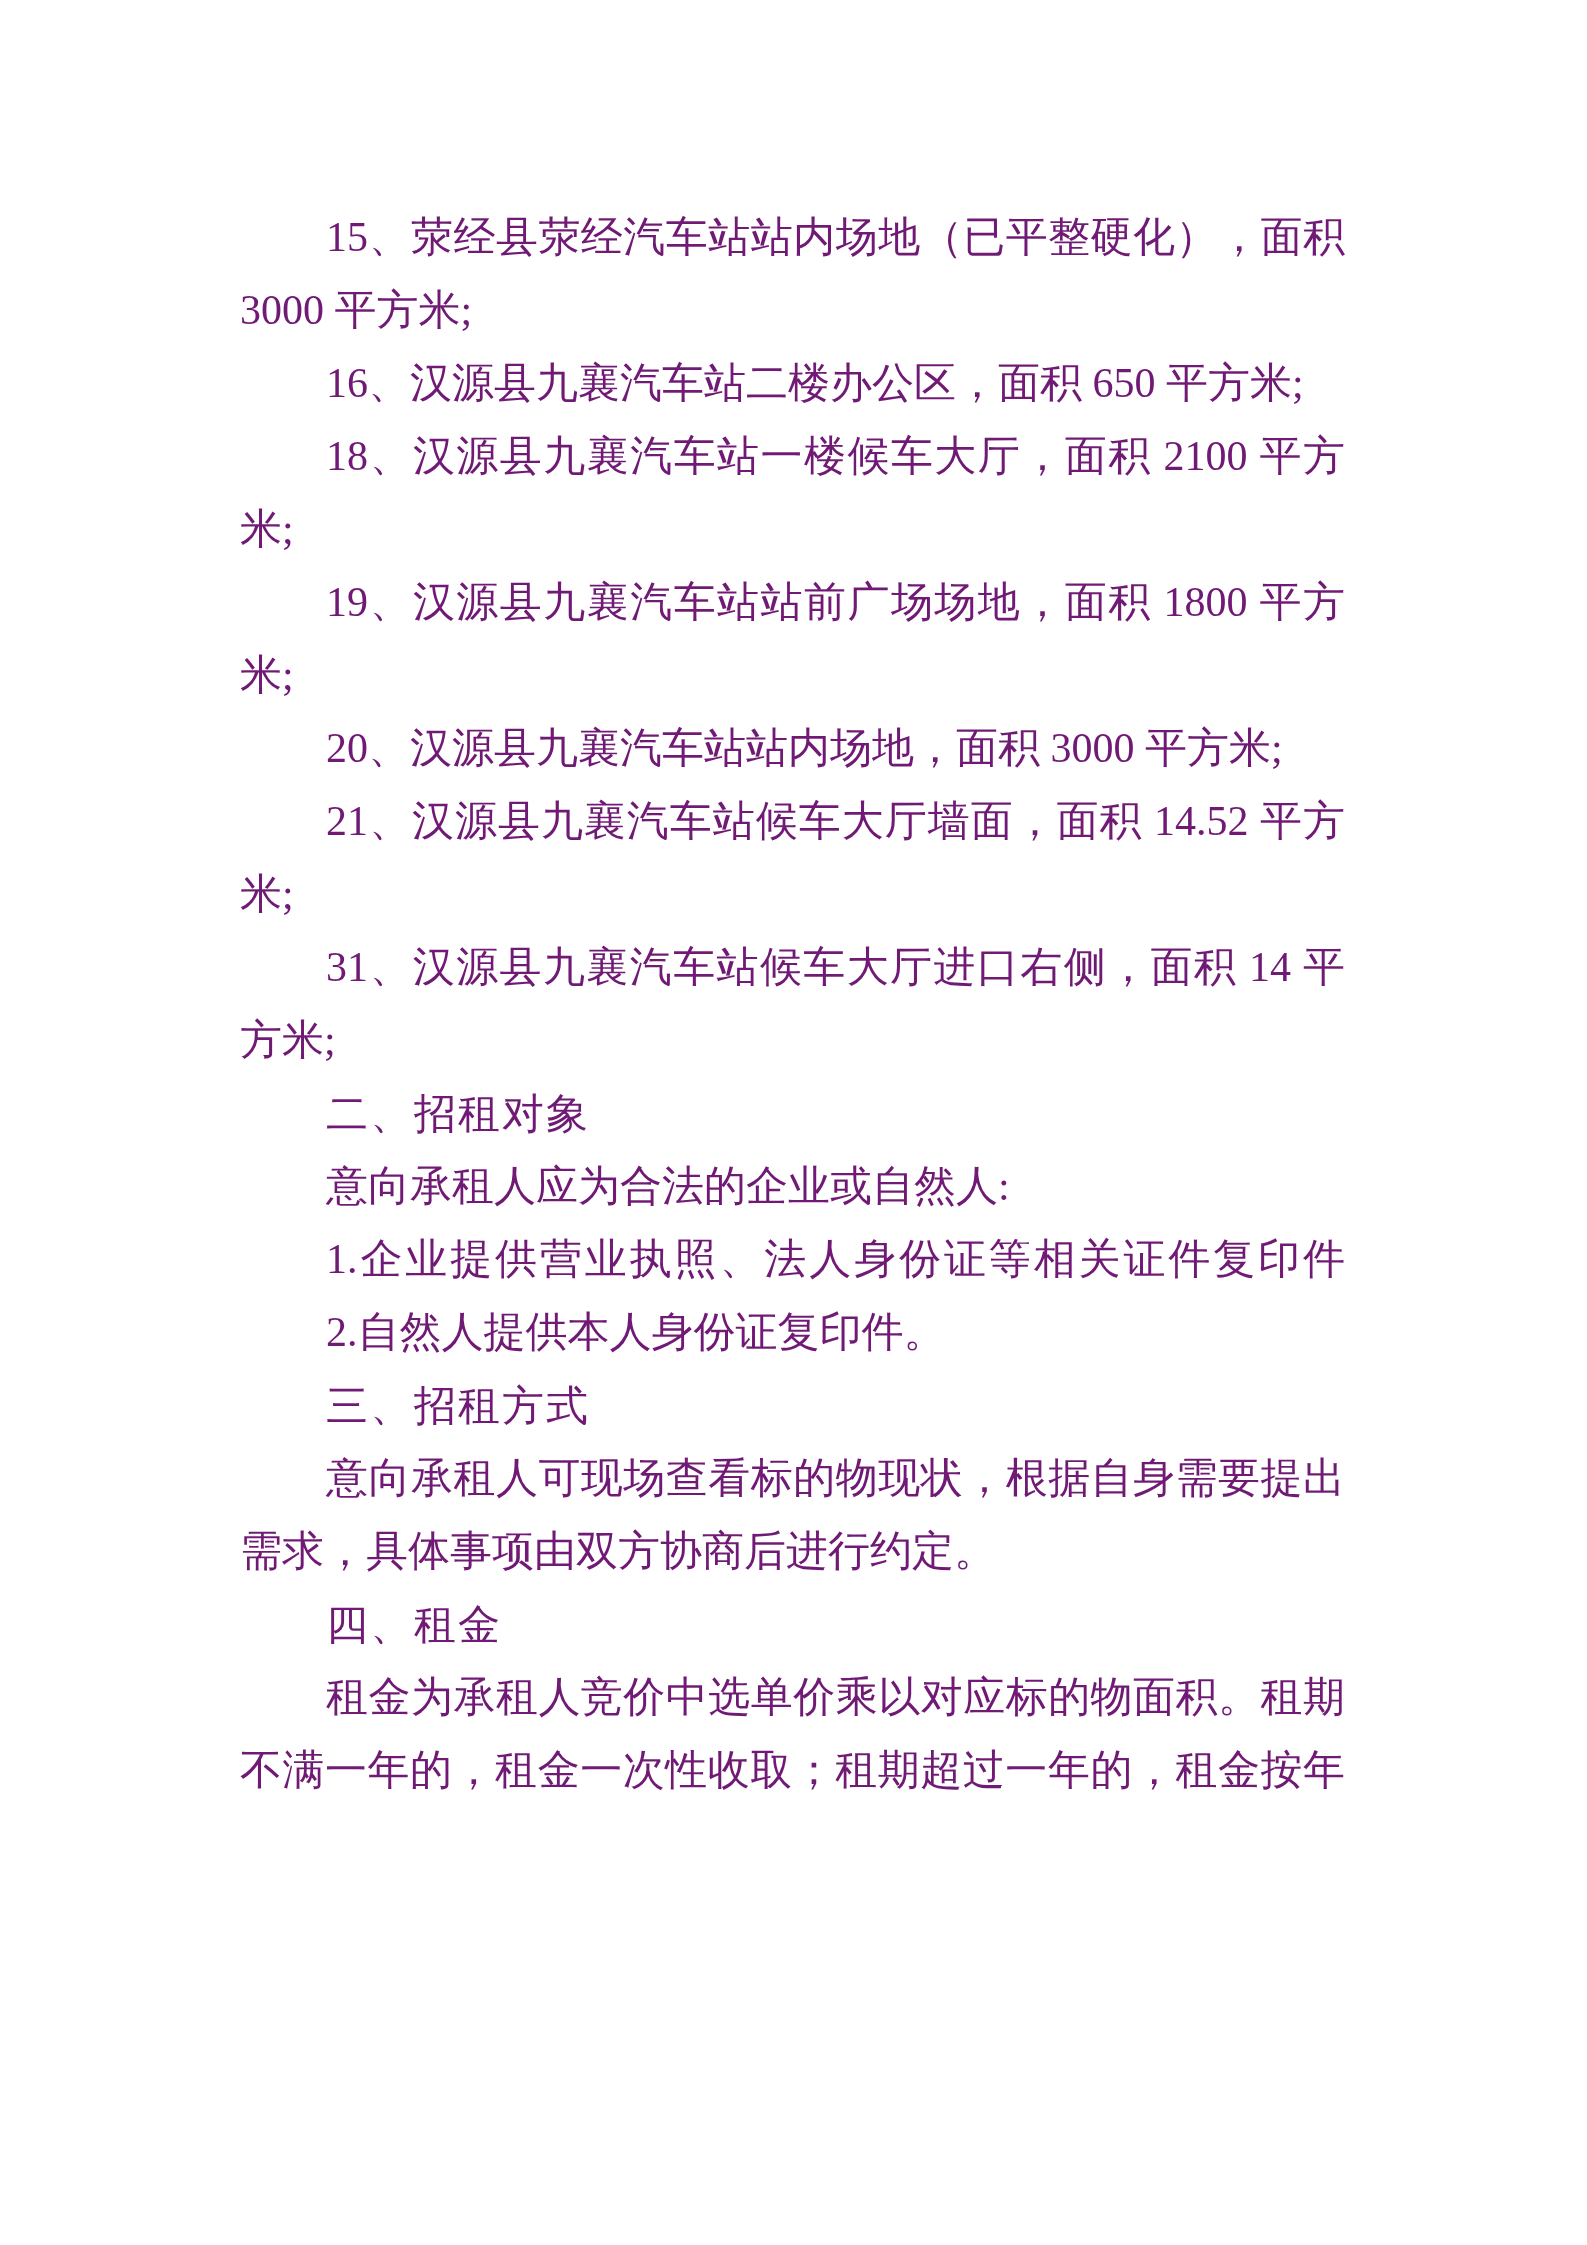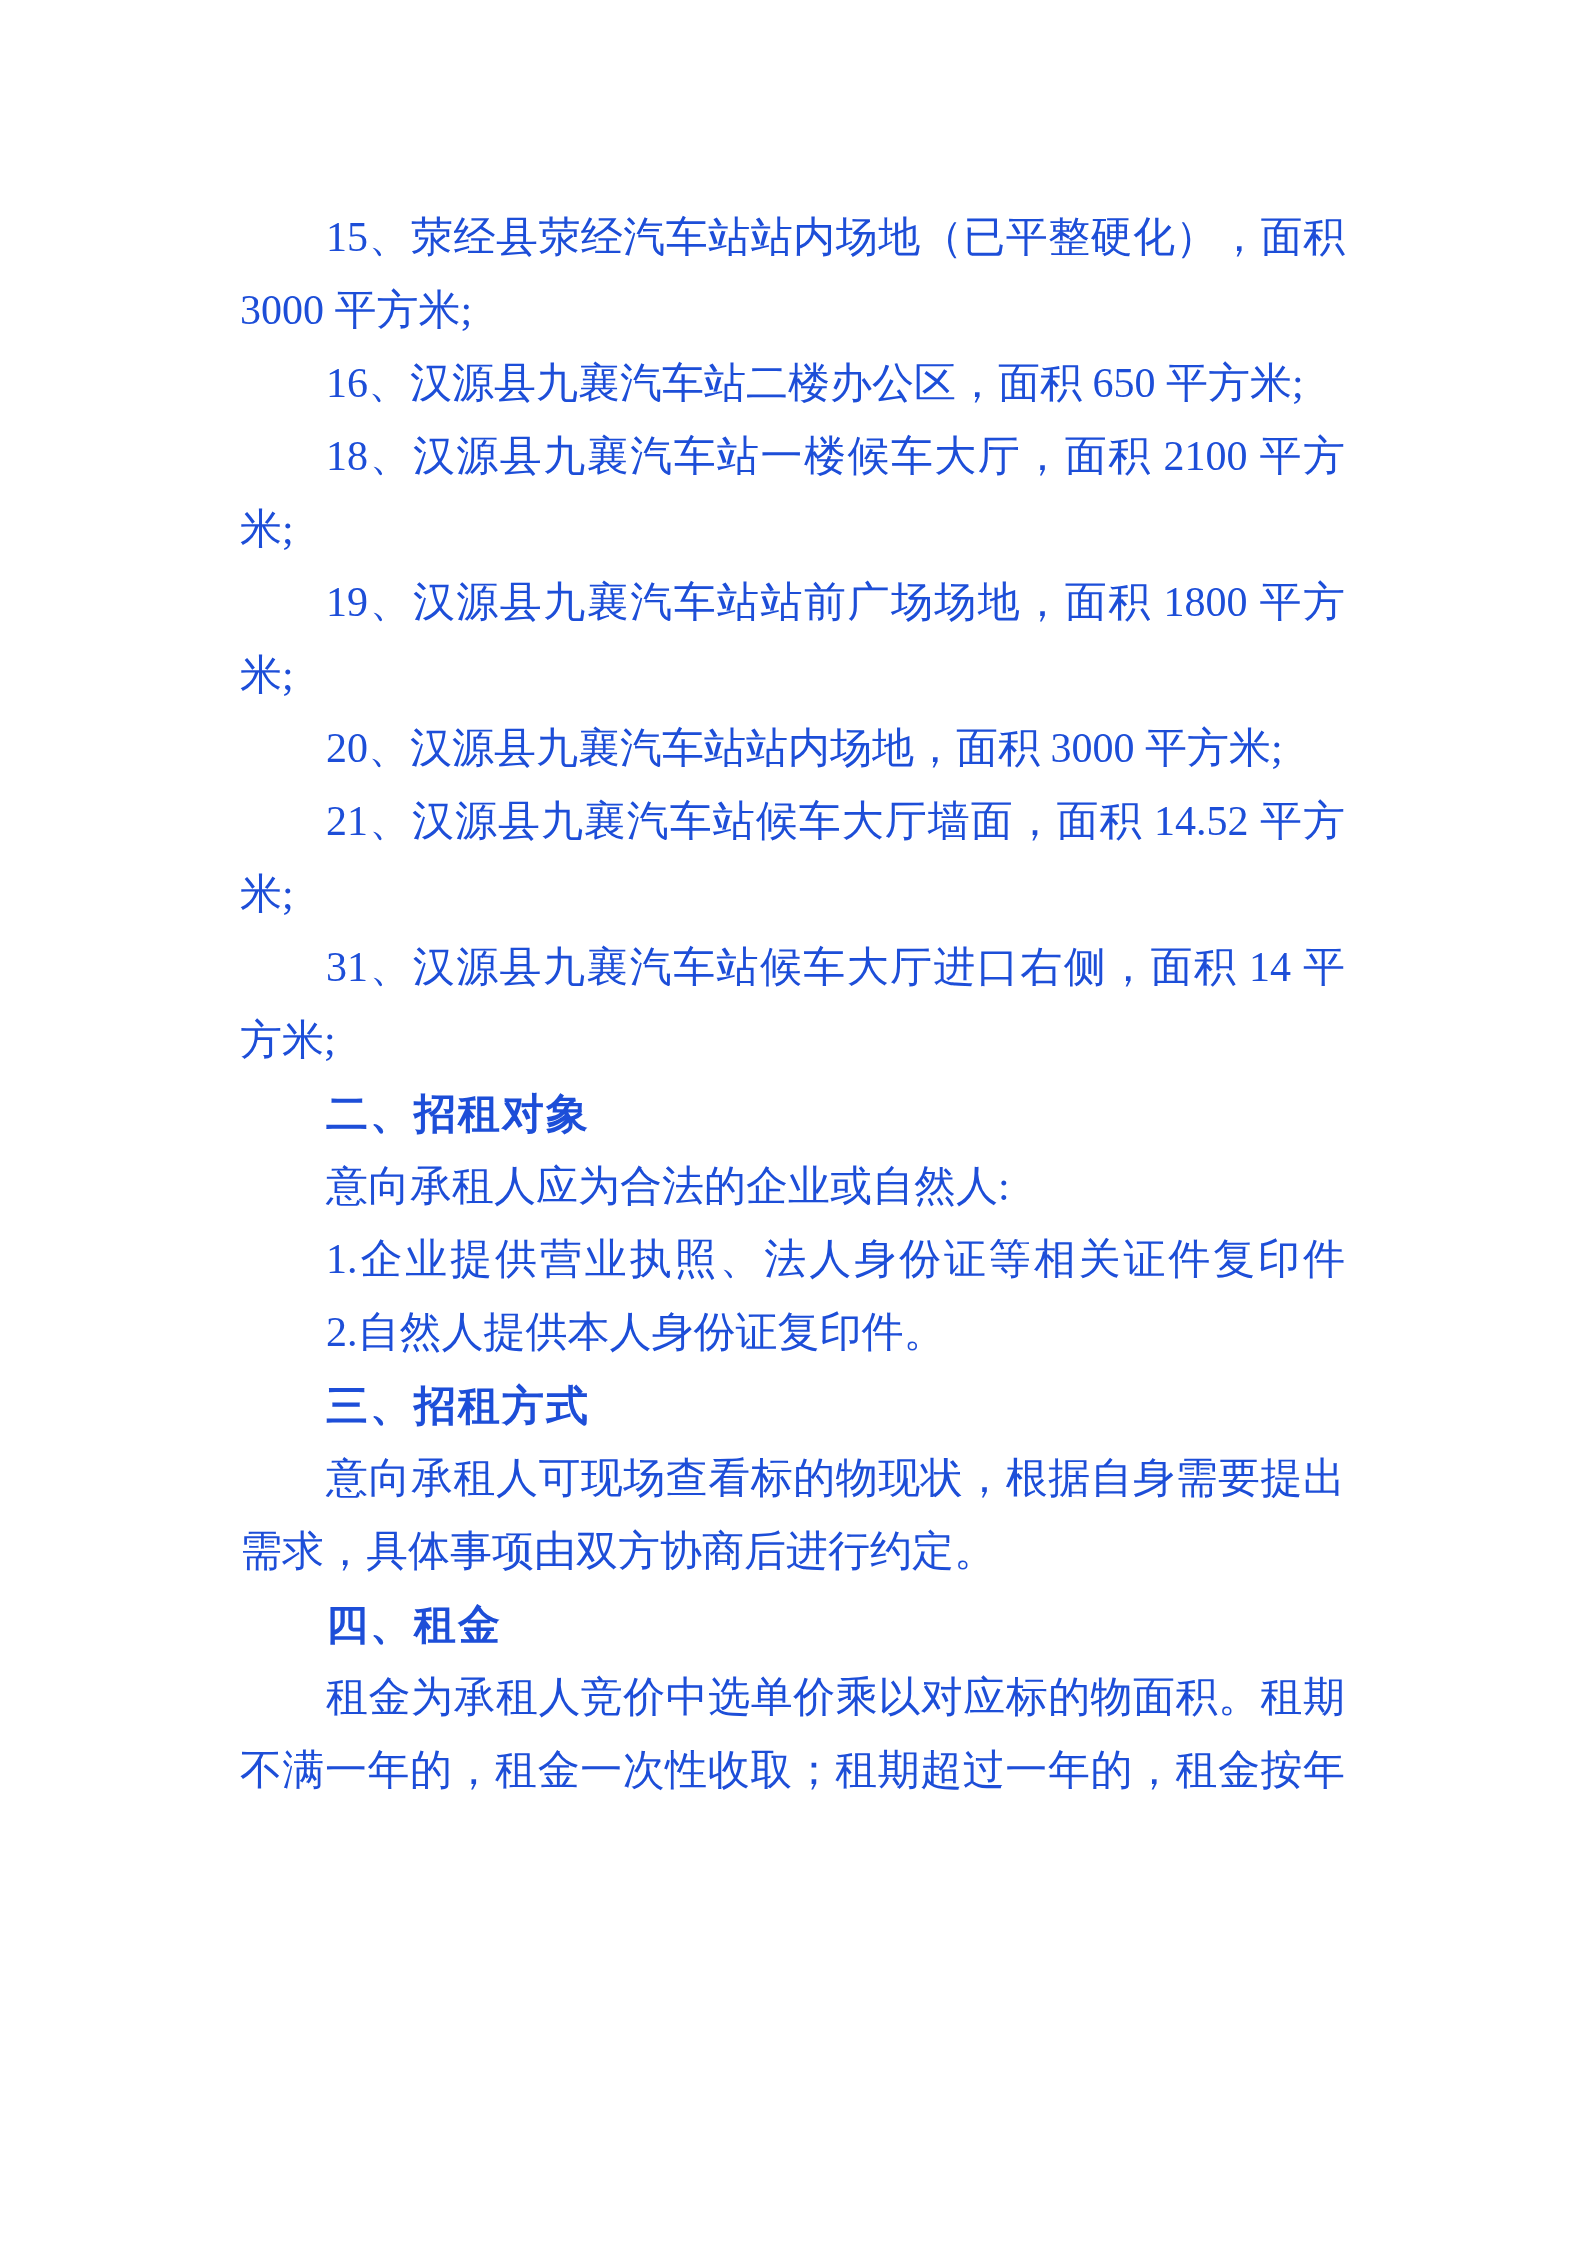--- a/index.html
+++ b/index.html
@@ -23,36 +23,36 @@
   .text-block {
     position: absolute;
     left: 240px;
     top: 201px;
     width: 1105px;
   }
   .line {
     height: 73px;
     line-height: 73px;
     font-size: 42px;
-    color: #1d4ed8;
+    color: #701a75;
     font-family: "Liberation Serif", "DejaVu Serif", serif;
     white-space: nowrap;
     text-align: left;
   }
   .indent {
     text-indent: 86px;
   }
   .justify {
     white-space: normal;
     text-align: justify;
     text-align-last: justify;
   }
   .heading {
     font-family: "Liberation Sans", "DejaVu Sans", sans-serif;
-    font-weight: 700;
+    font-weight: 400;
     letter-spacing: 2px;
   }
 </style>
 </head>
 <body>
 
 <div class="page">
   <div class="text-block">
     <div class="line indent justify">15、荥经县荥经汽车站站内场地（已平整硬化），面积</div>
     <div class="line">3000 平方米;</div>

